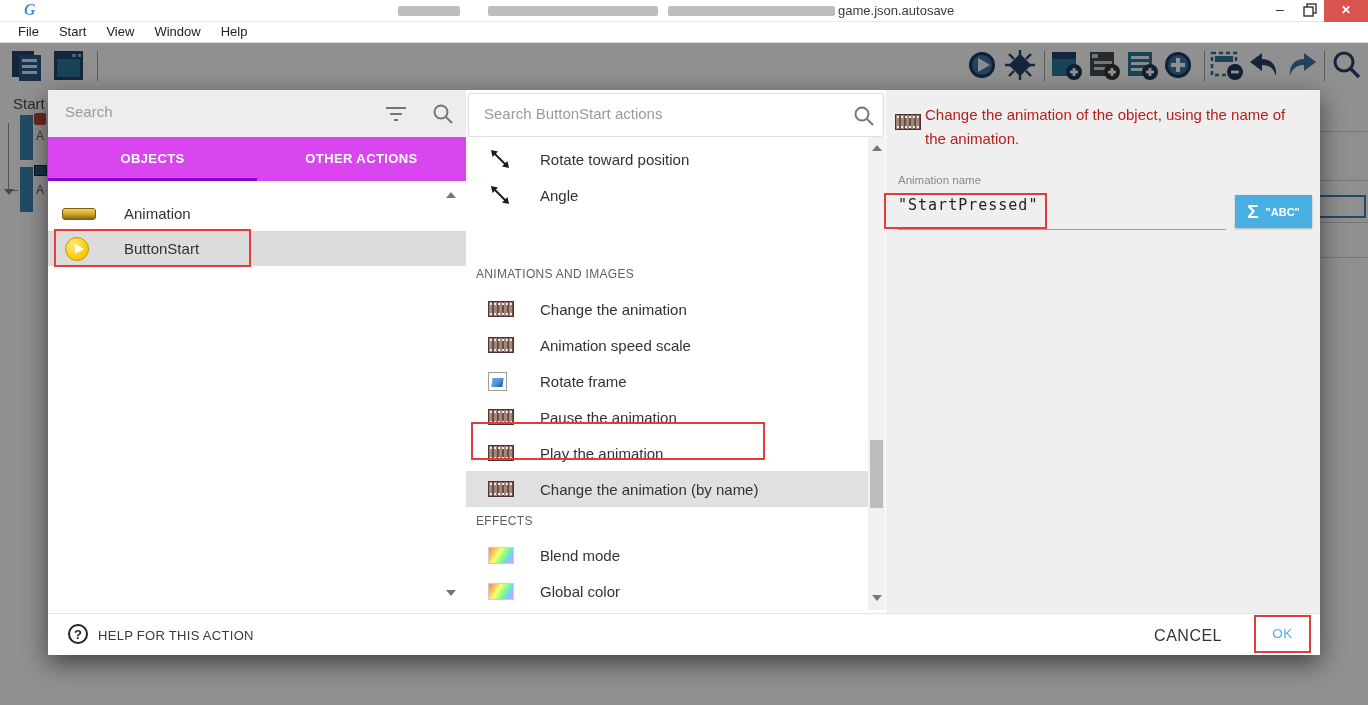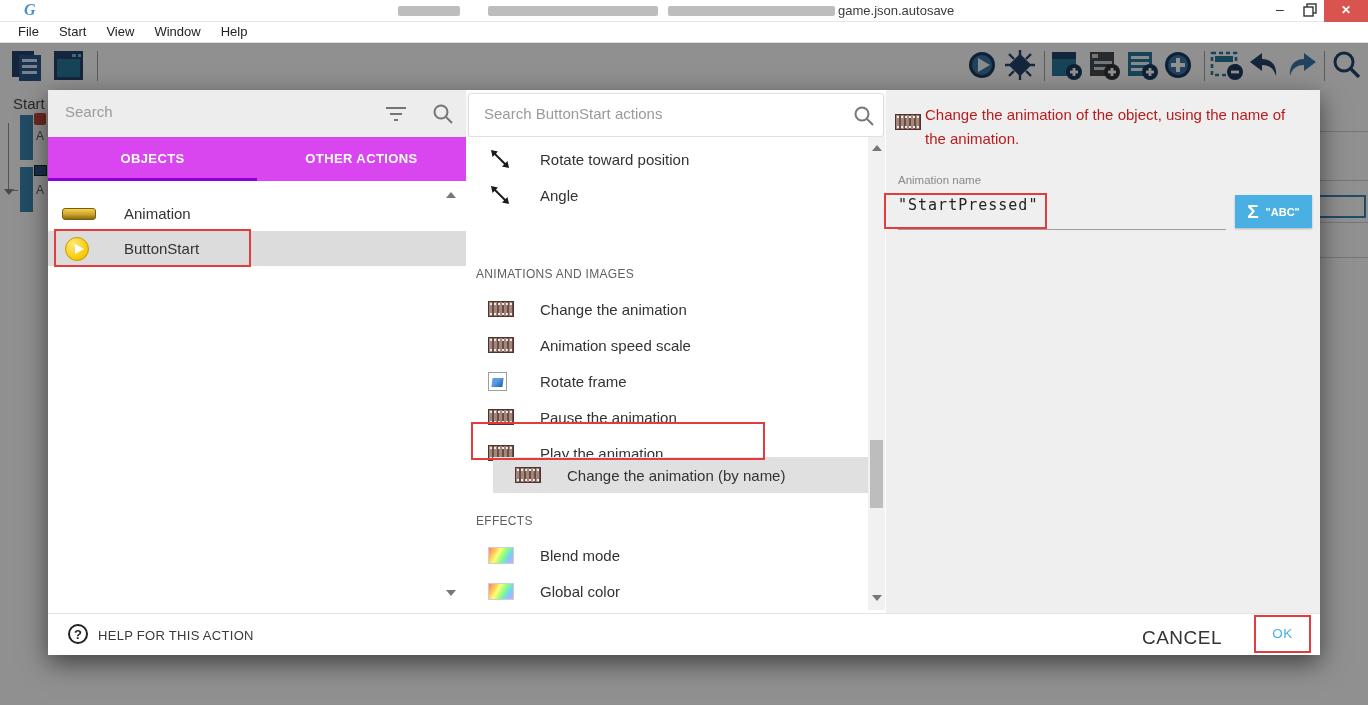--- a/index.html
+++ b/index.html
@@ -89,21 +89,21 @@
   #rp-underline { left:12px; top:139px; width:328px; height:1px; background:#9e9e9e; }
   #rp-expr-btn { left:349px; top:105px; width:77px; height:33px; background:#4ab0e4; color:#fff; box-shadow:0 1px 2px rgba(0,0,0,.25);
     display:flex; align-items:center; justify-content:center; gap:7px; }
   #rp-expr-btn .sigma { font-size:19px; font-weight:bold; }
   #rp-expr-btn .abc { font-size:11px; font-weight:bold; }
 
   
   #footer { left:0; top:523px; width:1272px; height:42px; background:#fff; border-top:1px solid #e3e3e3; }
   #help-icon { left:20px; top:10px; width:20px; height:20px; border:2px solid #222; border-radius:50%; text-align:center; line-height:17px; font-size:13px; font-weight:bold; color:#222; }
   #help-label { left:50px; top:14px; font-size:13px; color:#3a3a3a; letter-spacing:.3px; }
-  #cancel-btn { right:98px; top:13px; font-size:19px; color:#333; letter-spacing:.5px;text-align:center; }
+  #cancel-btn { right:98px; top:13px; font-size:16px; color:#333; letter-spacing:.5px;text-align:center; }
   #ok-btn { right:11px; top:3px; width:53px; height:34px; line-height:34px; text-align:center; font-size:13.5px; color:#4ab0e4; letter-spacing:.5px; }
 
   .redbox { border:2px solid #e23c3c; z-index:6; pointer-events:none; }
 </style>
 </head>
 <body>
 
 <div id="screen">
 
   <div id="titlebar" class="abs">
@@ -331,21 +331,21 @@
         <span class="mlabel">Rotate frame</span>
       </div>
       <div class="abs mrow" style="top:262px;">
         <span class="mic ic-film"></span>
         <span class="mlabel">Pause the animation</span>
       </div>
       <div class="abs mrow" style="top:298px;">
         <span class="mic ic-film"></span>
         <span class="mlabel">Play the animation</span>
       </div>
-      <div class="abs mrow sel" style="top:320px;margin-left:27px;">
+      <div class="abs mrow sel" style="top:334px;">
         <span class="mic ic-film"></span>
         <span class="mlabel">Change the animation (by name)</span>
       </div>
       <div class="abs msection" style="top:377px;">EFFECTS</div>
       <div class="abs mrow" style="top:400px;">
         <span class="mic ic-rainbow"></span>
         <span class="mlabel">Blend mode</span>
       </div>
       <div class="abs mrow" style="top:436px;">
         <span class="mic ic-rainbow"></span>

